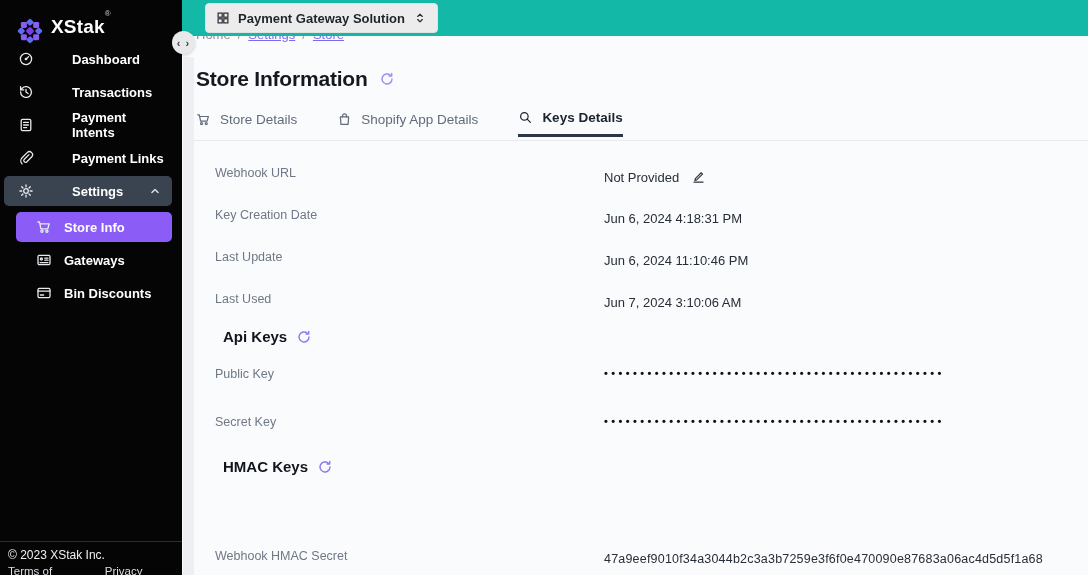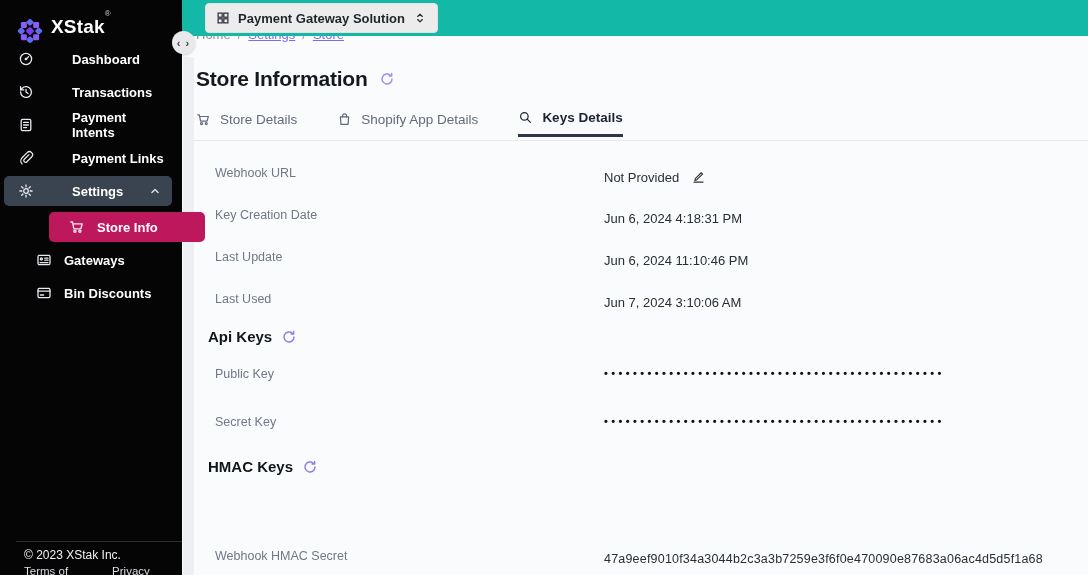--- a/index.html
+++ b/index.html
@@ -15,22 +15,22 @@
   .nav-item { position:absolute; left:4px; width:168px; height:30px; display:flex; align-items:center; gap:13px;
               padding-left:14px; color:#fff; border-radius:5px; cursor:pointer; }
   .nav-item .nlabel { font-size:13px; font-weight:600;margin-left:25px; }
   .nicon { width:16px; height:16px; display:inline-flex; color:#e9eaee; flex:0 0 16px; }
   .nicon svg { width:16px; height:16px; }
   .nav-settings { background:#3a4350; }
   .chev-up { position:absolute; right:10px; width:14px; height:14px; color:#dfe2e8; }
   .sub-item { position:absolute; left:16px; width:156px; height:30px; display:flex; align-items:center; gap:12px;
               padding-left:20px; color:#fff; border-radius:5px; cursor:pointer; }
   .sub-item .nlabel { font-size:13px; font-weight:600; }
-  .sub-active { background:#be185d;margin-left:33px; }
-  .side-footer { position:absolute; left:16px; right:0; bottom:0; border-top:1px solid #2c2d31; padding:6px 8px 0 8px; height:34px; }
+  .sub-active { background:#8b5cf6; }
+  .side-footer { position:absolute; left:0; right:0; bottom:0; border-top:1px solid #2c2d31; padding:6px 8px 0 8px; height:34px; }
   .copyright { color:#f0f1f3; font-size:12px; }
   .foot-links { margin-top:3px; display:flex; gap:14px; }
   .foot-links a { color:#dddfe4; font-size:11.5px; text-decoration:underline; cursor:pointer; }
 
   
   .topbar { position:absolute; left:182px; top:0; right:0; height:36px; background:#14b8a6; z-index:3; }
   .app-switcher { position:absolute; left:23px; top:3px; height:30px; display:flex; align-items:center; gap:8px;
                   background:#ececec; border:1px solid #e2e2e2; border-radius:4px; padding:0 10px; cursor:pointer; }
   .app-switcher .asw-label { font-size:13px; font-weight:700; color:#1f242c; }
   .hicon { width:14px; height:14px; color:#2b2f36; display:inline-flex; }
@@ -64,21 +64,21 @@
   .tab-active .tlabel { font-weight:600; }
   .tabs-divider { position:absolute; left:12px; right:0; top:140px; height:1px; background:#e8eaee; }
 
   .frow { position:absolute; left:14px; right:20px; height:30px; }
   .flabel { position:absolute; left:19px; top:2px; font-size:12.5px; color:#6f7886; }
   .fvalue { position:absolute; left:408px; top:5px; font-size:13px; color:#272e38; white-space:nowrap; }
   .fvalue-hex { font-size:12.5px; letter-spacing:.2px; }
   .dots { font-size:11px; font-weight:700; letter-spacing:3.4px; color:#0c0f14; top:2px; }
   .edit-icon { display:inline-flex; width:15px; height:15px; color:#2c333d; margin-left:12px; vertical-align:-2px; cursor:pointer; }
   .edit-icon svg { width:15px; height:15px; }
-  .section-head { position:absolute; left:26px; display:flex; align-items:center; gap:9px; }
+  .section-head { position:absolute; left:41px; display:flex; align-items:center; gap:9px; }
   .section-head .shlabel { font-size:15px; font-weight:700; color:#10151c; }
 </style>
 </head>
 <body>
 
 <div class="page">
 
   <aside class="sidebar">
     <div class="logo">
       <svg width="30" height="30" viewBox="0 0 24 24">

